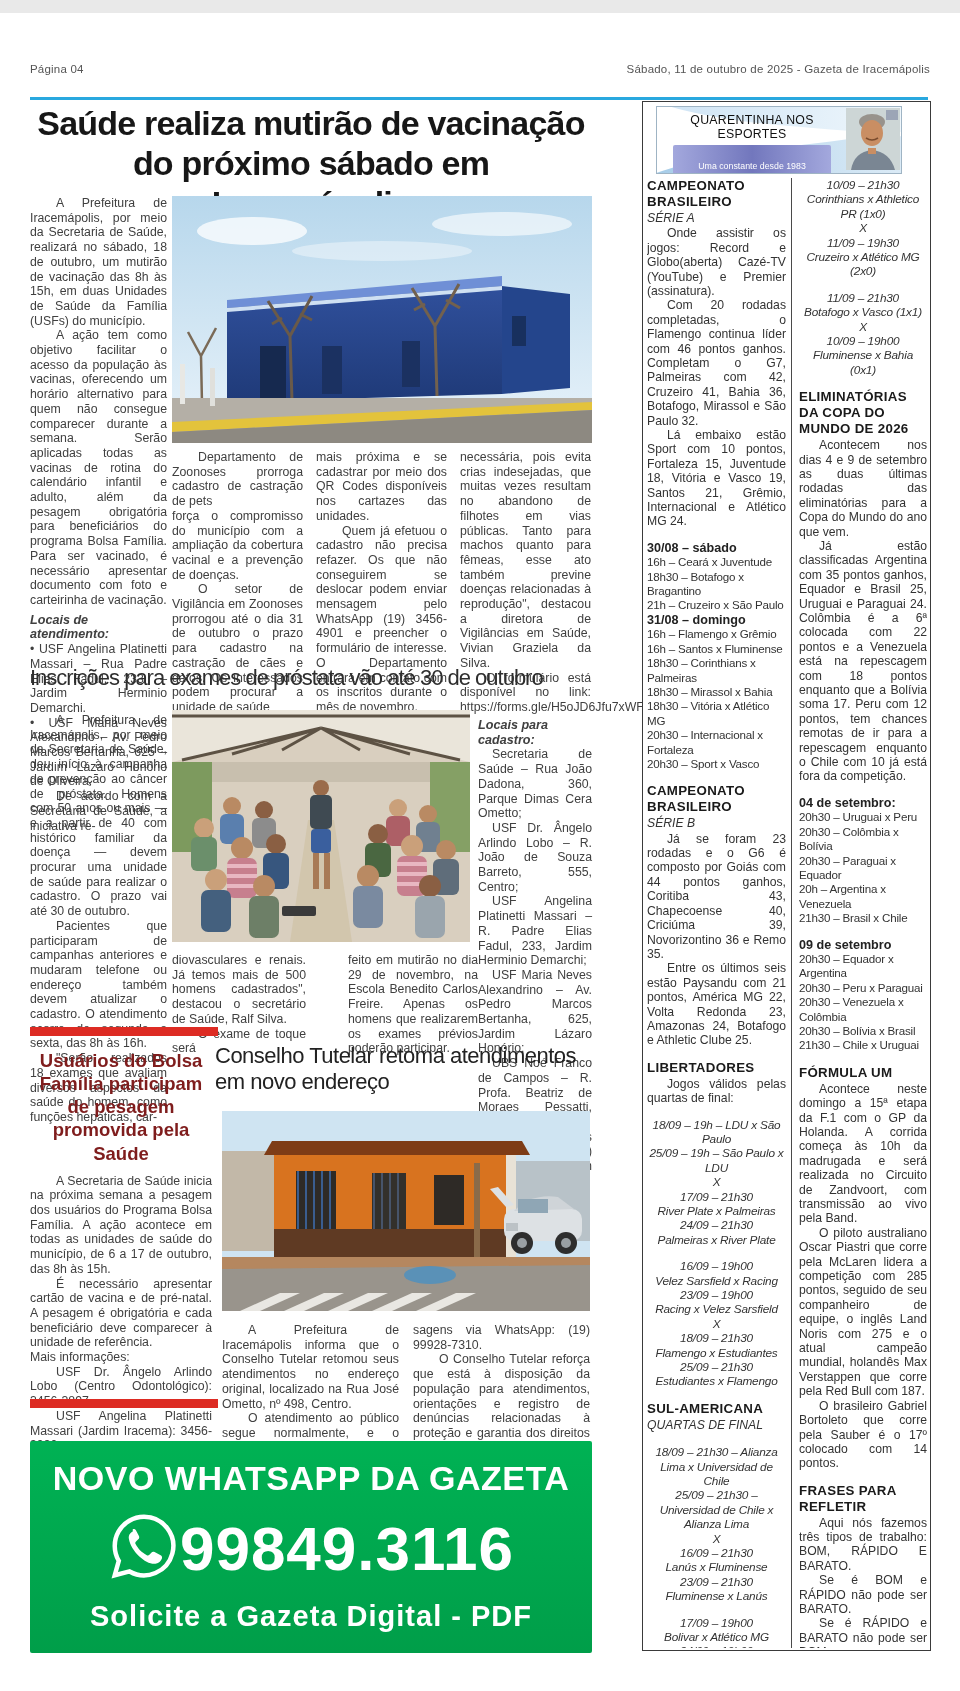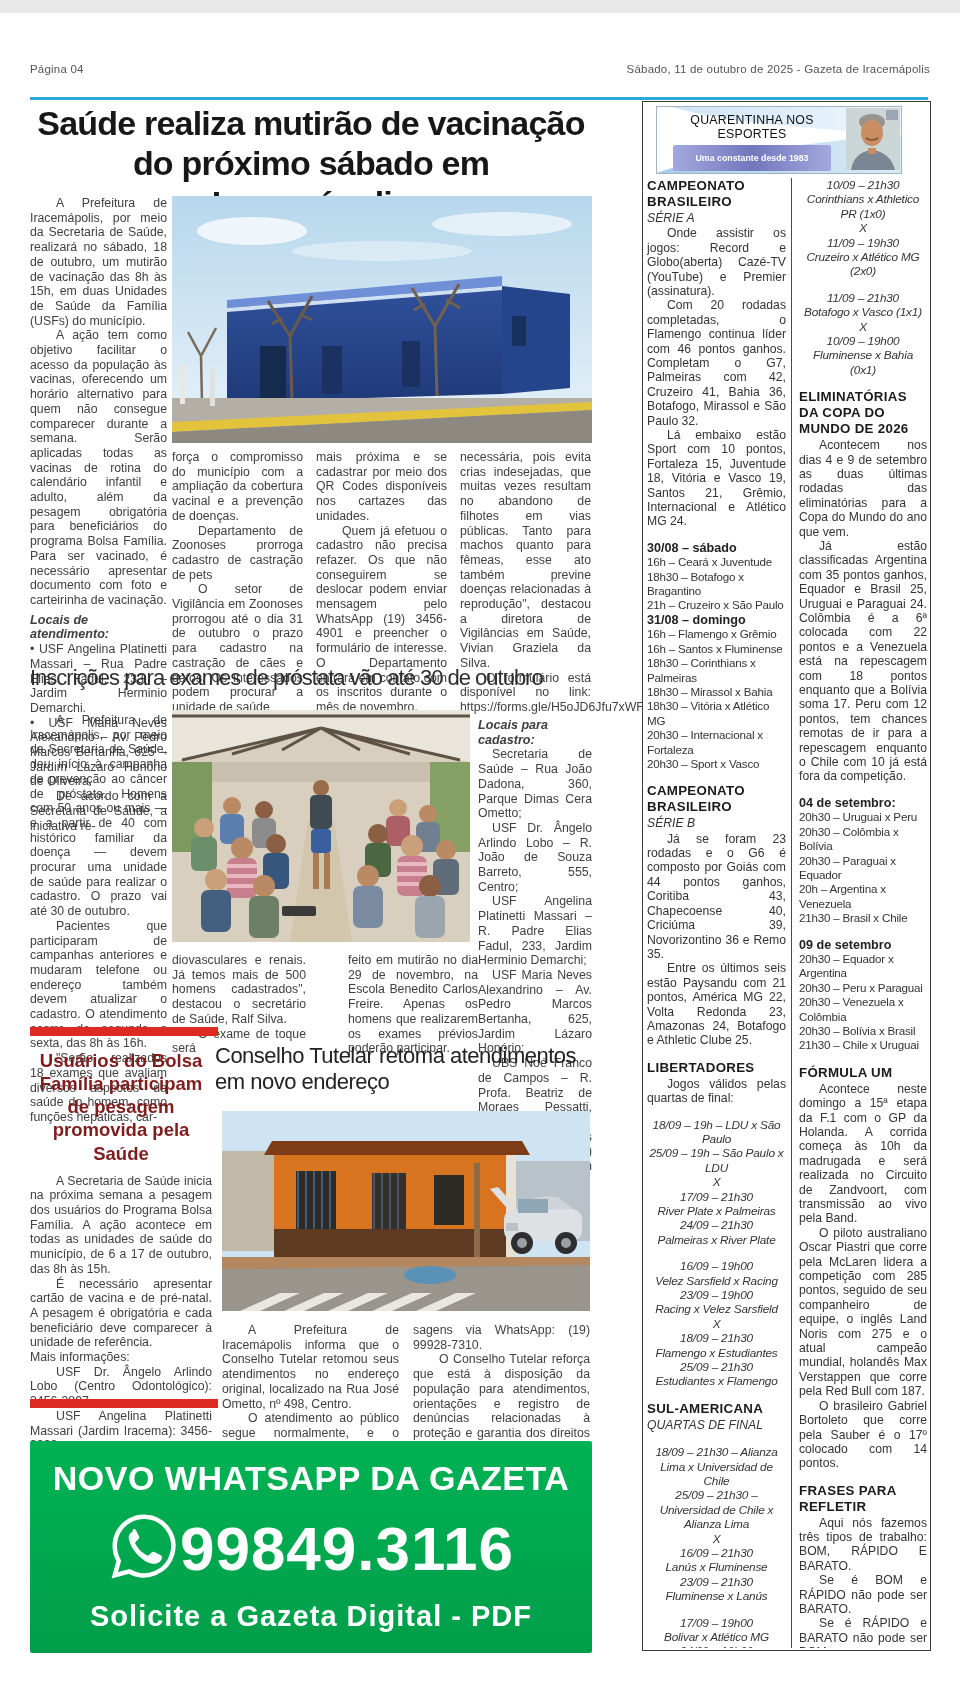--- a/index.html
+++ b/index.html
@@ -43,21 +43,21 @@
   
   .mast{position:absolute;left:13px;top:4px;width:244px;height:66px;border:1px solid #9fb4c4;background:#fff;overflow:hidden;}
   .mast::before{content:"";position:absolute;left:-15%;top:58%;width:150%;height:90%;
       background:linear-gradient(90deg,rgba(80,155,210,.55),rgba(165,205,235,.2));
       border-radius:50% / 60%;transform:rotate(-7deg);}
   .mast::after{content:"";position:absolute;left:-10%;top:-55%;width:140%;height:85%;
       background:linear-gradient(90deg,rgba(140,190,230,.45),rgba(220,240,250,.2));
       border-radius:50% / 60%;transform:rotate(5deg);}
   .mast-title{position:relative;z-index:2;margin:6px 56px 0 2px;text-align:center;font-size:12.3px;color:#101010;letter-spacing:.3px;}
   .mast-tag{position:relative;z-index:2;margin:4px auto 0;margin-right:70px;margin-left:16px;text-align:center;
-      font-size:8.8px;font-weight:bold;color:#fff;padding:8px 0;border-radius:2px;
+      font-size:8.8px;font-weight:normal;color:#fff;padding:16px 0;border-radius:2px;
       background:linear-gradient(90deg,#a3a8dd,#7277bd 50%,#a3a8dd);}
   .mast-mail{position:relative;z-index:2;margin:5px 56px 0 0;text-align:center;font-size:9px;font-style:italic;
       font-family:"DejaVu Serif",serif;color:#334466;}
   .mast-photo{position:absolute;right:1px;top:1px;z-index:3;}
 
   
   .redbar{background:#dd2b23;height:9px;}
 
   
   .banner{background:linear-gradient(180deg,#00b254,#009e49);border-radius:2px;text-align:center;color:#fff;}
@@ -118,22 +118,22 @@
       <rect x="0" y="202" width="420" height="45" fill="#b4afa6"></rect>
       <polygon points="0,226 420,206 420,214 0,236" fill="#e3c33c"></polygon>
       <polygon points="0,236 420,214 420,247 0,247" fill="#8d8981"></polygon>
       <rect x="8" y="168" width="5" height="40" fill="#e8e8e4"></rect>
       <rect x="38" y="172" width="5" height="38" fill="#e0e0dc"></rect>
     </svg>
   </div>
 
   <div class="abs flexrow" style="left:172px;top:437px;width:420px;gap:13px;">
     <div class="txt" style="width:131px;">
+        <div class="li li-p">Departamento de Zoonoses prorroga cadastro de castração de pets</div>
         <div class="li li-n">força o compromisso do município com a ampliação da cobertura vacinal e a prevenção de doenças.</div>
-        <div class="li li-p">Departamento de Zoonoses prorroga cadastro de castração de pets</div>
         <div class="li li-p">O setor de Vigilância em Zoonoses prorrogou até o dia 31 de outubro o prazo para cadastro na castração de cães e gatos. Os interessados podem procurar a unidade de saúde</div>
       </div>
     <div class="txt" style="width:131px;">
         <div class="li li-n">mais próxima e se cadastrar por meio dos QR Codes disponíveis nos cartazes das unidades.</div>
         <div class="li li-p">Quem já efetuou o cadastro não precisa refazer. Os que não conseguirem se deslocar podem enviar mensagem pelo WhatsApp (19) 3456-4901 e preencher o formulário de interesse. O Departamento entrará em contato com os inscritos durante o mês de novembro.</div>
         <div class="li li-p">"A castração dos pets é</div>
       </div>
     <div class="txt" style="width:131px;">
         <div class="li li-n">necessária, pois evita crias indesejadas, que muitas vezes resultam no abandono de filhotes em vias públicas. Tanto para machos quanto para fêmeas, esse ato também previne doenças relacionadas à reprodução", destacou a diretora de Vigilâncias em Saúde, Vivian Graziela da Silva.</div>
         <div class="li li-p">O formulário está disponível no link: https://forms.gle/H5oJD6Jfu7xWF4Xf8.</div>

